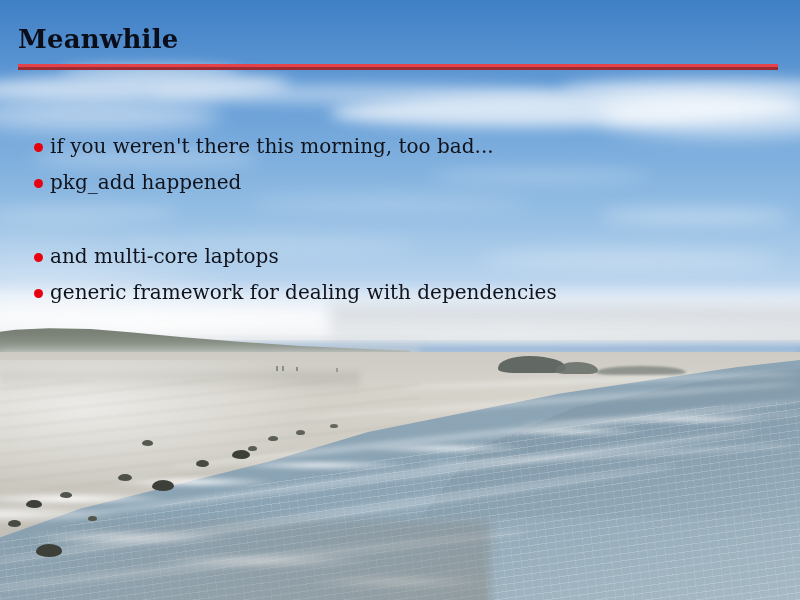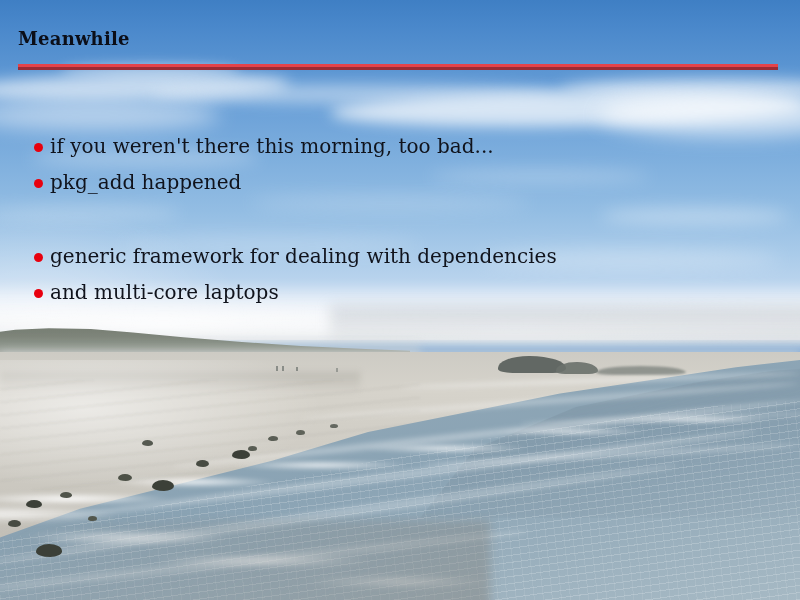--- a/index.html
+++ b/index.html
@@ -242,21 +242,21 @@
   .f3{left:296px;top:367px;height:4px;}
   .f4{left:336px;top:368px;height:4px;opacity:.6;}
 
   
   .content{position:absolute;inset:0;}
 
   #title{
     position:absolute;left:18px;top:22px;
     font-family:"DejaVu Serif",serif;
     font-weight:bold;
-    font-size:18px;
+    font-size:26px;
     line-height:34px;
     color:#0b0e18;
     letter-spacing:.2px;
     white-space:nowrap;
   }
 
   #rule{
     position:absolute;left:18px;top:64px;width:760px;height:6px;
   }
   #rule .rule-top{position:absolute;left:0;top:0;width:100%;height:3px;background:#e4434a;}
@@ -388,23 +388,23 @@
 
       <div class="bullet-row">
         <span class="bullet-dot"></span>
         <span class="bullet-text">pkg_add happened</span>
       </div>
 
       <div class="bullet-row spacer"></div>
 
       <div class="bullet-row">
         <span class="bullet-dot"></span>
-        <span class="bullet-text">generic framework for dealing with dependencies</span>
+        <span class="bullet-text">and multi-core laptops</span>
       </div>
 
       <div class="bullet-row">
         <span class="bullet-dot"></span>
-        <span class="bullet-text">and multi-core laptops</span>
+        <span class="bullet-text">generic framework for dealing with dependencies</span>
       </div>
 
     </div>
   </div>
 </div>
 
 </body></html>

